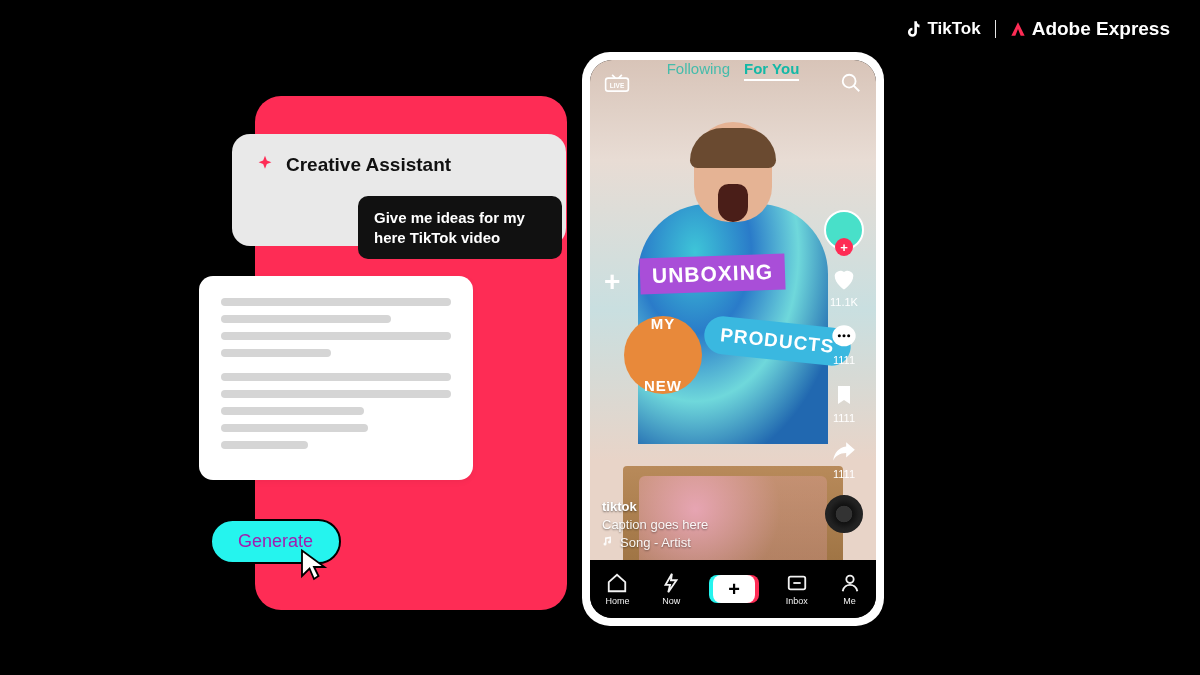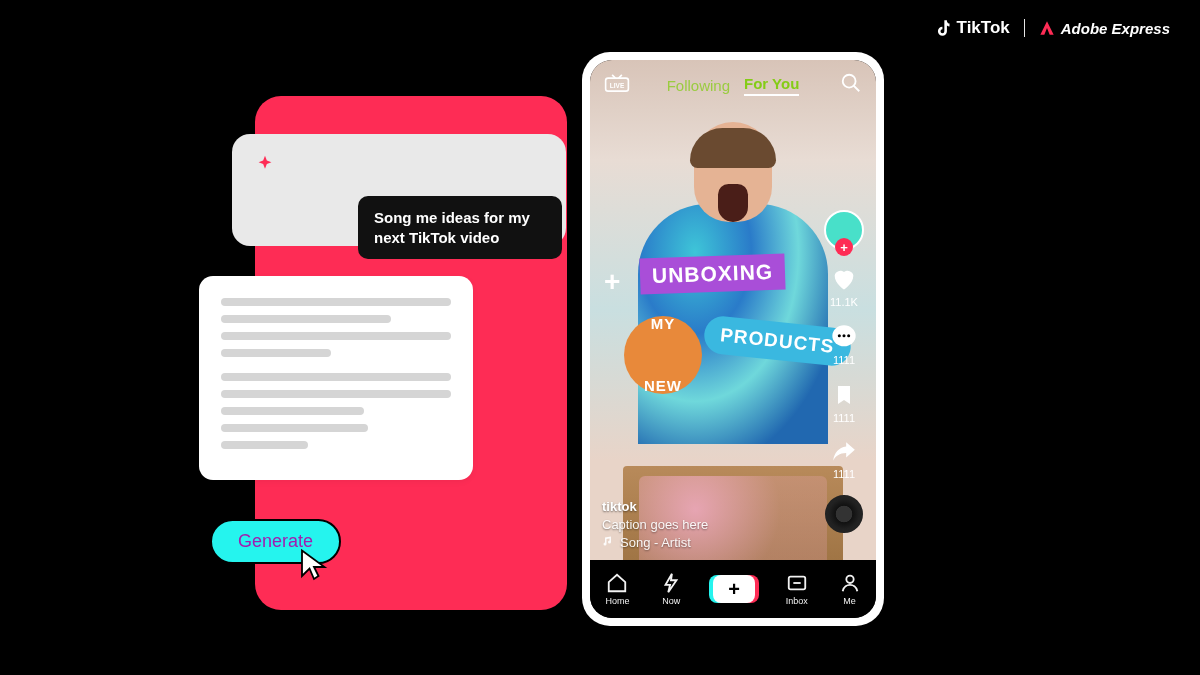--- a/index.html
+++ b/index.html
@@ -33,22 +33,21 @@
     width: 1px;
     height: 18px;
     background: #fff;
     opacity: .9;
   }
   .brand-adobe {
     display: flex;
     align-items: center;
     gap: 6px;
     font-weight: 600;
-    font-size: 15px;
-    font-style: italic;
+    font-size: 19px;
   }
 
   
   .red-card {
     position: absolute;
     left: 255px;
     top: 96px;
     width: 312px;
     height: 514px;
     background: #fe2c55;
@@ -280,24 +279,24 @@
   }
 
   
   .tt-topbar {
     position: absolute;
     top: 0;
     left: 0;
     right: 0;
     height: 50px;
     display: flex;
-    align-items: center;
+    align-items: flex-start;
     justify-content: center;
     gap: 14px;
-    color: #84cc16;
+    color: #14b8a6;
     font-size: 15px;
     z-index: 5;
   }
   .tt-live {
     position: absolute;
     left: 14px;
     top: 12px;
   }
   .tt-search {
     position: absolute;
@@ -436,24 +435,25 @@
   </div>
 </div>
 
 <div class="red-card"></div>
 
 <div class="assistant-panel">
   <div class="assistant-header">
     <svg width="22" height="22" viewBox="0 0 24 24">
       <path d="M12 2l2 5 5 2-5 2-2 5-2-5-5-2 5-2 2-5z" fill="#fe2c55"></path>
     </svg>
+    <span>Creative Assistant</span>
   </div>
 </div>
 
-<div class="prompt-bubble">Song me ideas for my next TikTok video</div>
+<div class="prompt-bubble">Give me ideas for my here TikTok video</div>
 
 <div class="response-card">
   <div class="skel-group">
     <div class="skel full"></div>
     <div class="skel short1"></div>
     <div class="skel full"></div>
     <div class="skel short2"></div>
   </div>
   <div class="skel-group">
     <div class="skel full"></div>

